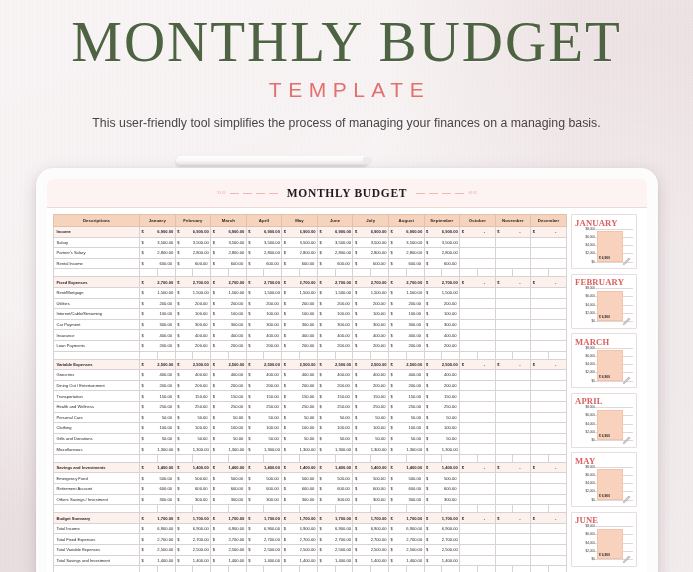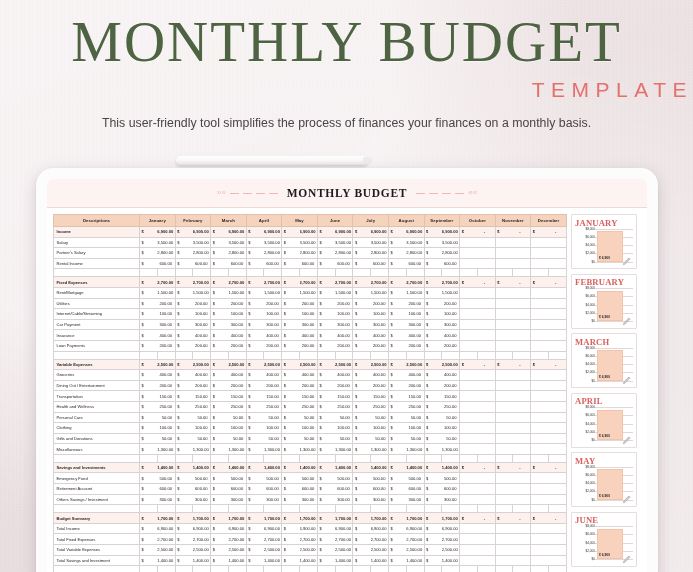--- a/index.html
+++ b/index.html
@@ -27,21 +27,21 @@
   #header{position:absolute;top:0;left:0;width:693px;text-align:center;}
   #main-title{
     font-family:"Liberation Serif", serif;
     font-size:57px;line-height:58px;font-weight:400;letter-spacing:2.0px;
     color:#4d6342;margin-top:13px;
     text-shadow:0 1px 0 rgba(255,255,255,.5);
   }
   #sub-title{
     font-family:"Liberation Sans", sans-serif;
     font-size:21px;letter-spacing:6.5px;font-weight:400;
-    color:#e2706d;margin-top:7px;padding-left:6px;text-align:right;
+    color:#e2706d;margin-top:7px;padding-left:6px;
   }
   #tagline{
     font-size:12.3px;color:#4a4348;margin-top:14px;letter-spacing:.02px;
   }
 
   
   #stylus{
     position:absolute;left:176px;top:156px;width:192px;height:9px;
     border-radius:5px;
     background:linear-gradient(180deg,#ffffff 0%,#fbfafa 45%,#e9e6e7 100%);
@@ -128,21 +128,21 @@
   .pencil{position:absolute;right:4px;bottom:2px;width:10px;height:10px;}
 </style>
 </head>
 <body>
 
 <div id="bg"></div>
 
 <div id="header">
   <div id="main-title">MONTHLY BUDGET</div>
   <div id="sub-title">TEMPLATE</div>
-  <div id="tagline">This user-friendly tool simplifies the process of finances your finances on a monthly basis.</div>
+  <div id="tagline">This user-friendly tool simplifies the process of managing your finances on a managing basis.</div>
 </div>
 
 <div id="stylus"></div>
 
 <div id="tablet">
   <div id="screen">
 
     <div id="sheet-title-bar">
       <span class="deco">
         <span>»»</span>

